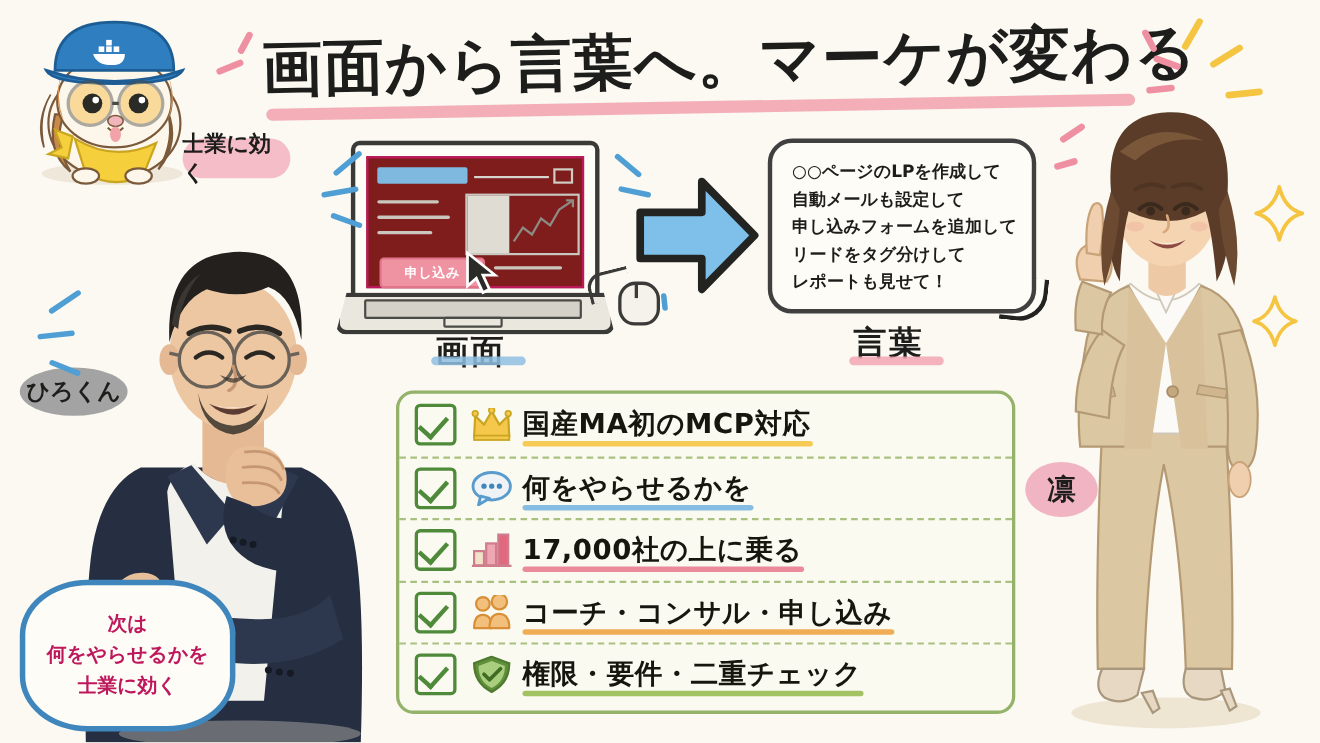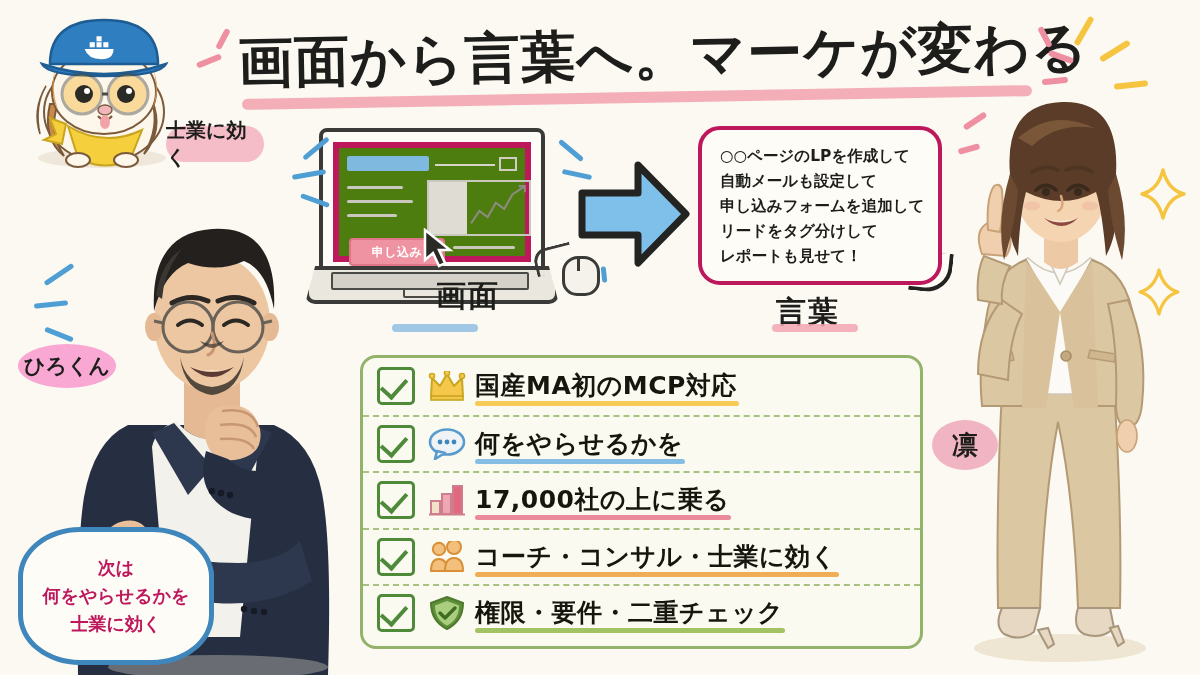--- a/index.html
+++ b/index.html
@@ -26,21 +26,21 @@
     background:#f2a7b3;border-radius:6px;transform:rotate(-1deg);opacity:.92;
   }
   .tick{position:absolute;background:#ef8fa2;border-radius:4px;height:7px;}
 
   
   #laptop{left:305px;top:128px;width:250px;height:175px;}
   .lid{
     position:absolute;left:14px;top:0;width:218px;height:140px;
     border:4px solid #3a3a38;border-radius:8px;background:#fdfcf6;
   }
-  .screen{position:absolute;left:10px;top:10px;right:10px;bottom:10px;border:6px solid #be185d;background:#4d7c0f;text-decoration:underline;}
+  .screen{position:absolute;left:10px;top:10px;right:10px;bottom:10px;border:2px solid #be185d;background:#7f1d1d;text-decoration:underline;}
   .s-bar{position:absolute;left:8px;top:8px;width:82px;height:15px;background:#7fb9e0;border-radius:2px;}
   .s-bar-line{position:absolute;left:96px;top:16px;right:30px;height:2px;background:#d6d4cb;}
   .s-sq{position:absolute;right:8px;top:9px;width:14px;height:10px;border:2px solid #cfcdc4;}
   .s-line{position:absolute;height:3px;background:#c9c7be;border-radius:2px;}
   .s-panel{position:absolute;left:88px;top:32px;width:100px;height:52px;border:2px solid #c9c7be;}
   .s-panel-fill{position:absolute;left:0;top:0;width:38px;height:100%;background:#dedcd3;}
   .s-chart{position:absolute;left:40px;top:0;right:0;bottom:0;}
   .btn-cta{
     position:absolute;left:10px;top:90px;width:92px;height:24px;
     background:#ef93a2;border:2px solid #e0758a;border-radius:4px;
@@ -66,21 +66,21 @@
   .mouse-cord{position:absolute;left:-24px;top:0;width:36px;height:24px;border-left:3px solid #3a3a38;border-top:3px solid #3a3a38;border-radius:14px 0 0 0;transform:rotate(-14deg);}
 
   .spark{position:absolute;background:#4f9fd4;border-radius:3px;height:5px;}
 
   
   #arrow{left:576px;top:155px;width:116px;height:118px;}
 
   
   #prompt-bubble{
     left:698px;top:126px;width:244px;
-    border:4px solid #be185d;border-radius:22px;background:#fdfcf6;
+    border:4px solid #404040;border-radius:22px;background:#fdfcf6;
     padding:14px 14px 12px 18px;box-sizing:border-box;
   }
   #prompt-bubble .ln{
     font-family:"DejaVu Sans",sans-serif;
     font-size:15.5px;color:#1d1d1b;line-height:25px;white-space:nowrap;font-weight:600;
   }
   #prompt-tail{
     position:absolute;left:910px;top:252px;width:38px;height:36px;
     background:#fdfcf6;border-right:4px solid #232321;border-bottom:4px solid #232321;
     border-radius:0 0 26px 0;transform:rotate(6deg);
@@ -119,21 +119,21 @@
     color:#16160f;letter-spacing:.5px;white-space:nowrap;line-height:30px;text-align:center;
   }
   .rtext-ul{position:absolute;left:0;right:-2px;bottom:-5px;height:5px;border-radius:3px;opacity:.95;}
 
   
   .pill{
     position:absolute;display:flex;align-items:center;justify-content:center;
     font-family:"DejaVu Sans",sans-serif;font-weight:700;color:#1d1d1b;
   }
   #pill-moru{left:166px;top:126px;width:98px;height:36px;background:#f5bdc8;border-radius:18px;font-size:20px;}
-  #pill-hiro{left:18px;top:344px;width:98px;height:44px;background:#f9a8d4;border-radius:50%;font-size:21px;}
+  #pill-hiro{left:18px;top:334px;width:98px;height:44px;background:#a3a3a3;border-radius:50%;font-size:21px;}
   #pill-rin{left:932px;top:420px;width:66px;height:50px;background:#f1b4c2;border-radius:50%;font-size:26px;}
 
   
   #left-bubble{
     left:18px;top:527px;width:186px;height:128px;
     background:#fdfcf6;border:5px solid #3f86bd;border-radius:62px/50px;
     display:flex;flex-direction:column;align-items:center;justify-content:center;
   }
   #left-bubble .ln{
     font-family:"DejaVu Sans",sans-serif;font-size:18px;font-weight:700;
@@ -343,21 +343,21 @@
 
   <div class="abs" id="prompt-tail"></div>
   <div class="abs" id="prompt-bubble">
     <div class="ln">○○ページのLPを作成して</div>
     <div class="ln">自動メールも設定して</div>
     <div class="ln">申し込みフォームを追加して</div>
     <div class="ln">リードをタグ分けして</div>
     <div class="ln">レポートも見せて！</div>
   </div>
 
-  <div class="cap" style="left:396px;top:276px;margin-left:40px;">画面</div>
+  <div class="cap" style="left:396px;top:300px;">画面</div>
   <div class="cap-ul" style="left:392px;top:324px;width:86px;background:#8fc0e3;"></div>
   <div class="cap" style="left:776px;top:292px;">言葉</div>
   <div class="cap-ul" style="left:772px;top:324px;width:86px;background:#f2a7b3;"></div>
 
   <div class="abs" id="checklist">
 
     <div class="row">
       <div class="cbox"></div>
       <div class="ricon">
         <svg width="38" height="30" viewBox="0 0 38 30">
@@ -411,21 +411,21 @@
       <div class="cbox"></div>
       <div class="ricon">
         <svg width="38" height="32" viewBox="0 0 38 32">
           <circle cx="11" cy="8" r="6.2" fill="#f3bf7d" stroke="#d88f36" stroke-width="2"></circle>
           <path d="M3 30 q0 -12 8 -12 q8 0 8 12 z" fill="#f3bf7d" stroke="#d88f36" stroke-width="2" stroke-linejoin="round"></path>
           <circle cx="26" cy="6" r="7" fill="#f3bf7d" stroke="#d88f36" stroke-width="2"></circle>
           <path d="M17 30 q0 -13 9 -13 q9 0 9 13 z" fill="#f3bf7d" stroke="#d88f36" stroke-width="2" stroke-linejoin="round"></path>
         </svg>
       </div>
       <div class="rtext-wrap">
-        <div class="rtext">コーチ・コンサル・士業に効く</div>
+        <div class="rtext">コーチ・コンサル・申し込み</div>
         <div class="rtext-ul" style="background:#f0a94c;"></div>
       </div>
     </div>
 
     <div class="row">
       <div class="cbox"></div>
       <div class="ricon">
         <svg width="38" height="34" viewBox="0 0 38 34">
           <path d="M19 1 L35 7 q0 18 -16 26 Q3 25 3 7 Z" fill="#5f8f3a" stroke="#4e7a2d" stroke-width="2"></path>
           <path d="M19 5 L31 9.5 q0 14 -12 20 Q7 23.5 7 9.5 Z" fill="#a9cf7e"></path>

